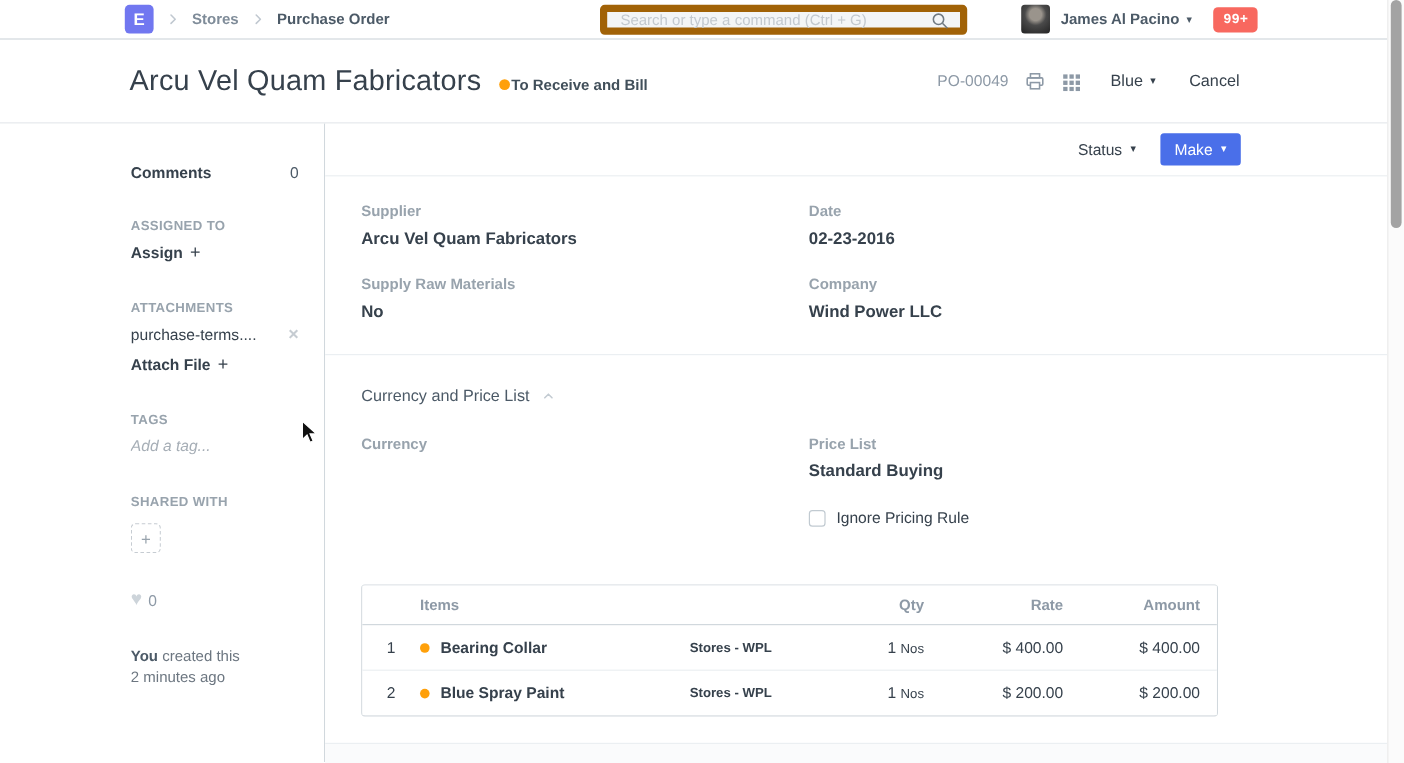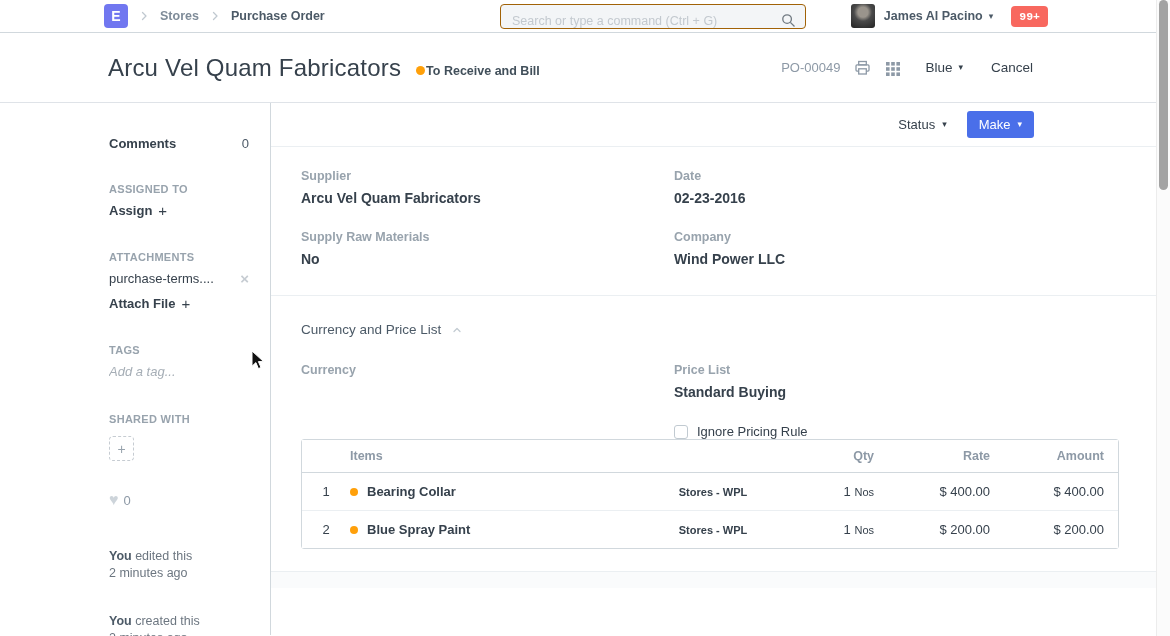--- a/index.html
+++ b/index.html
@@ -13,22 +13,22 @@
   
   .navbar { height:33px; border-bottom:1px solid #d1d8dd; display:flex; align-items:center;
             padding-left:104px; padding-right:122px; position:relative; background:#fff; }
   .logo { width:24px; height:24px; border-radius:4px; background:var(--logo-blue,#7177f0);
           color:#fff; font-weight:bold; font-size:14px; display:flex; align-items:center; justify-content:center; }
   .crumb-sep { display:flex; align-items:center; margin:0 10px; }
   .crumb { font-size:12.5px; font-weight:700; }
   .crumb-muted { color:#7f8c99; }
   .crumb-dark  { color:#4c5a67; }
   .searchbar { position:absolute; left:500px; top:4px; width:306px; height:25px;
-               background:#f3f5f7; border:1px solid #a16207; border-radius:4px;
-               display:flex; align-items:flex-end; padding:0 9px 0 11px; }
+               background:#f3f5f7; border:6px solid #a16207; border-radius:4px;
+               display:flex; align-items:flex-start; padding:0 9px 0 11px; }
   .search-input { flex:1; border:none; background:transparent; outline:none;
                   font-size:12.5px; color:#36414c; font-family:inherit; }
   .search-input::placeholder { color:#c3c9cf; }
   .nav-right { margin-left:auto; display:flex; align-items:center; }
   .avatar { width:24px; height:24px; border-radius:3px;
             background:radial-gradient(circle at 50% 34%, #9a948c 0 5px, #4a4a4a 9px, #222 100%); }
   .user-name { display:flex; align-items:center; gap:6px; margin-left:9px;
                font-size:12.5px; font-weight:700; color:#4c5a67; }
   .caret { font-size:9px; line-height:1; }
   .badge { margin-left:18px; background:var(--badge-red,#f8685f); color:#fff;
@@ -86,21 +86,21 @@
   .field-label { display:block; font-size:12.5px; font-weight:600; color:#98a3ad; }
   .field-value { margin-top:7px; font-size:14px; font-weight:700; color:#36414c; }
   .hr { border-top:1px solid #ebeff2; margin:28px -30px 0; }
   .section-head { margin-top:26px; display:flex; align-items:center; gap:10px;
                   font-size:13.5px; color:#4c5a67; cursor:pointer; }
   .field-grid.second { margin-top:26px; }
   .checkbox-row { grid-column:2; display:flex; align-items:center; gap:9px; }
   .cb { width:14px; height:14px; border:1px solid #c1cad1; border-radius:3px; background:#fff; }
   .cb-label { font-size:13px; color:#36414c; }
 
-  .items-box { width:818px; border:1px solid #d1d8dd; border-radius:3px; }
+  .items-box { margin-top:48px; width:714px; border:1px solid #d1d8dd; border-radius:3px; }
   .t-row { display:flex; align-items:center; height:38px; border-top:1px solid #ebeff2;
            font-size:13px; color:#36414c; background:#fff; }
   .t-head { height:32px; border-top:none; color:#8d99a6; font-weight:700; font-size:12.5px; }
   .t-head + .t-row { border-top:1px solid #d1d8dd; }
   .c-idx { width:48px; text-align:center; }
   .c-item { flex:1; display:flex; align-items:center; gap:9px; font-weight:700; }
   .item-dot { width:8px; height:8px; border-radius:50%; background:var(--status-orange,#ffa00a); }
   .c-wh { width:150px; text-align:center; font-size:11px; font-weight:700; }
   .c-qty { width:100px; text-align:right; padding-right:14px; }
   .c-rate { width:116px; text-align:right; padding-right:14px; }
@@ -223,27 +223,20 @@
     <div class="sb-heading mt34">SHARED WITH</div>
     <a class="share-add mt11">
       <span class="plus-lg">+</span>
     </a>
 
     <div class="like-row mt31">
       <span class="heart">♥</span>
       <span class="like-count">0</span>
     </div>
 
-    <div class="activity mt40">
-      <div>
-        <b>You</b>
-        <span>edited this</span>
-      </div>
-      <div>2 minutes ago</div>
-    </div>
     <div class="activity mt31">
       <div>
         <b>You</b>
         <span>created this</span>
       </div>
       <div>2 minutes ago</div>
     </div>
   </aside>
 
   <main class="main">

